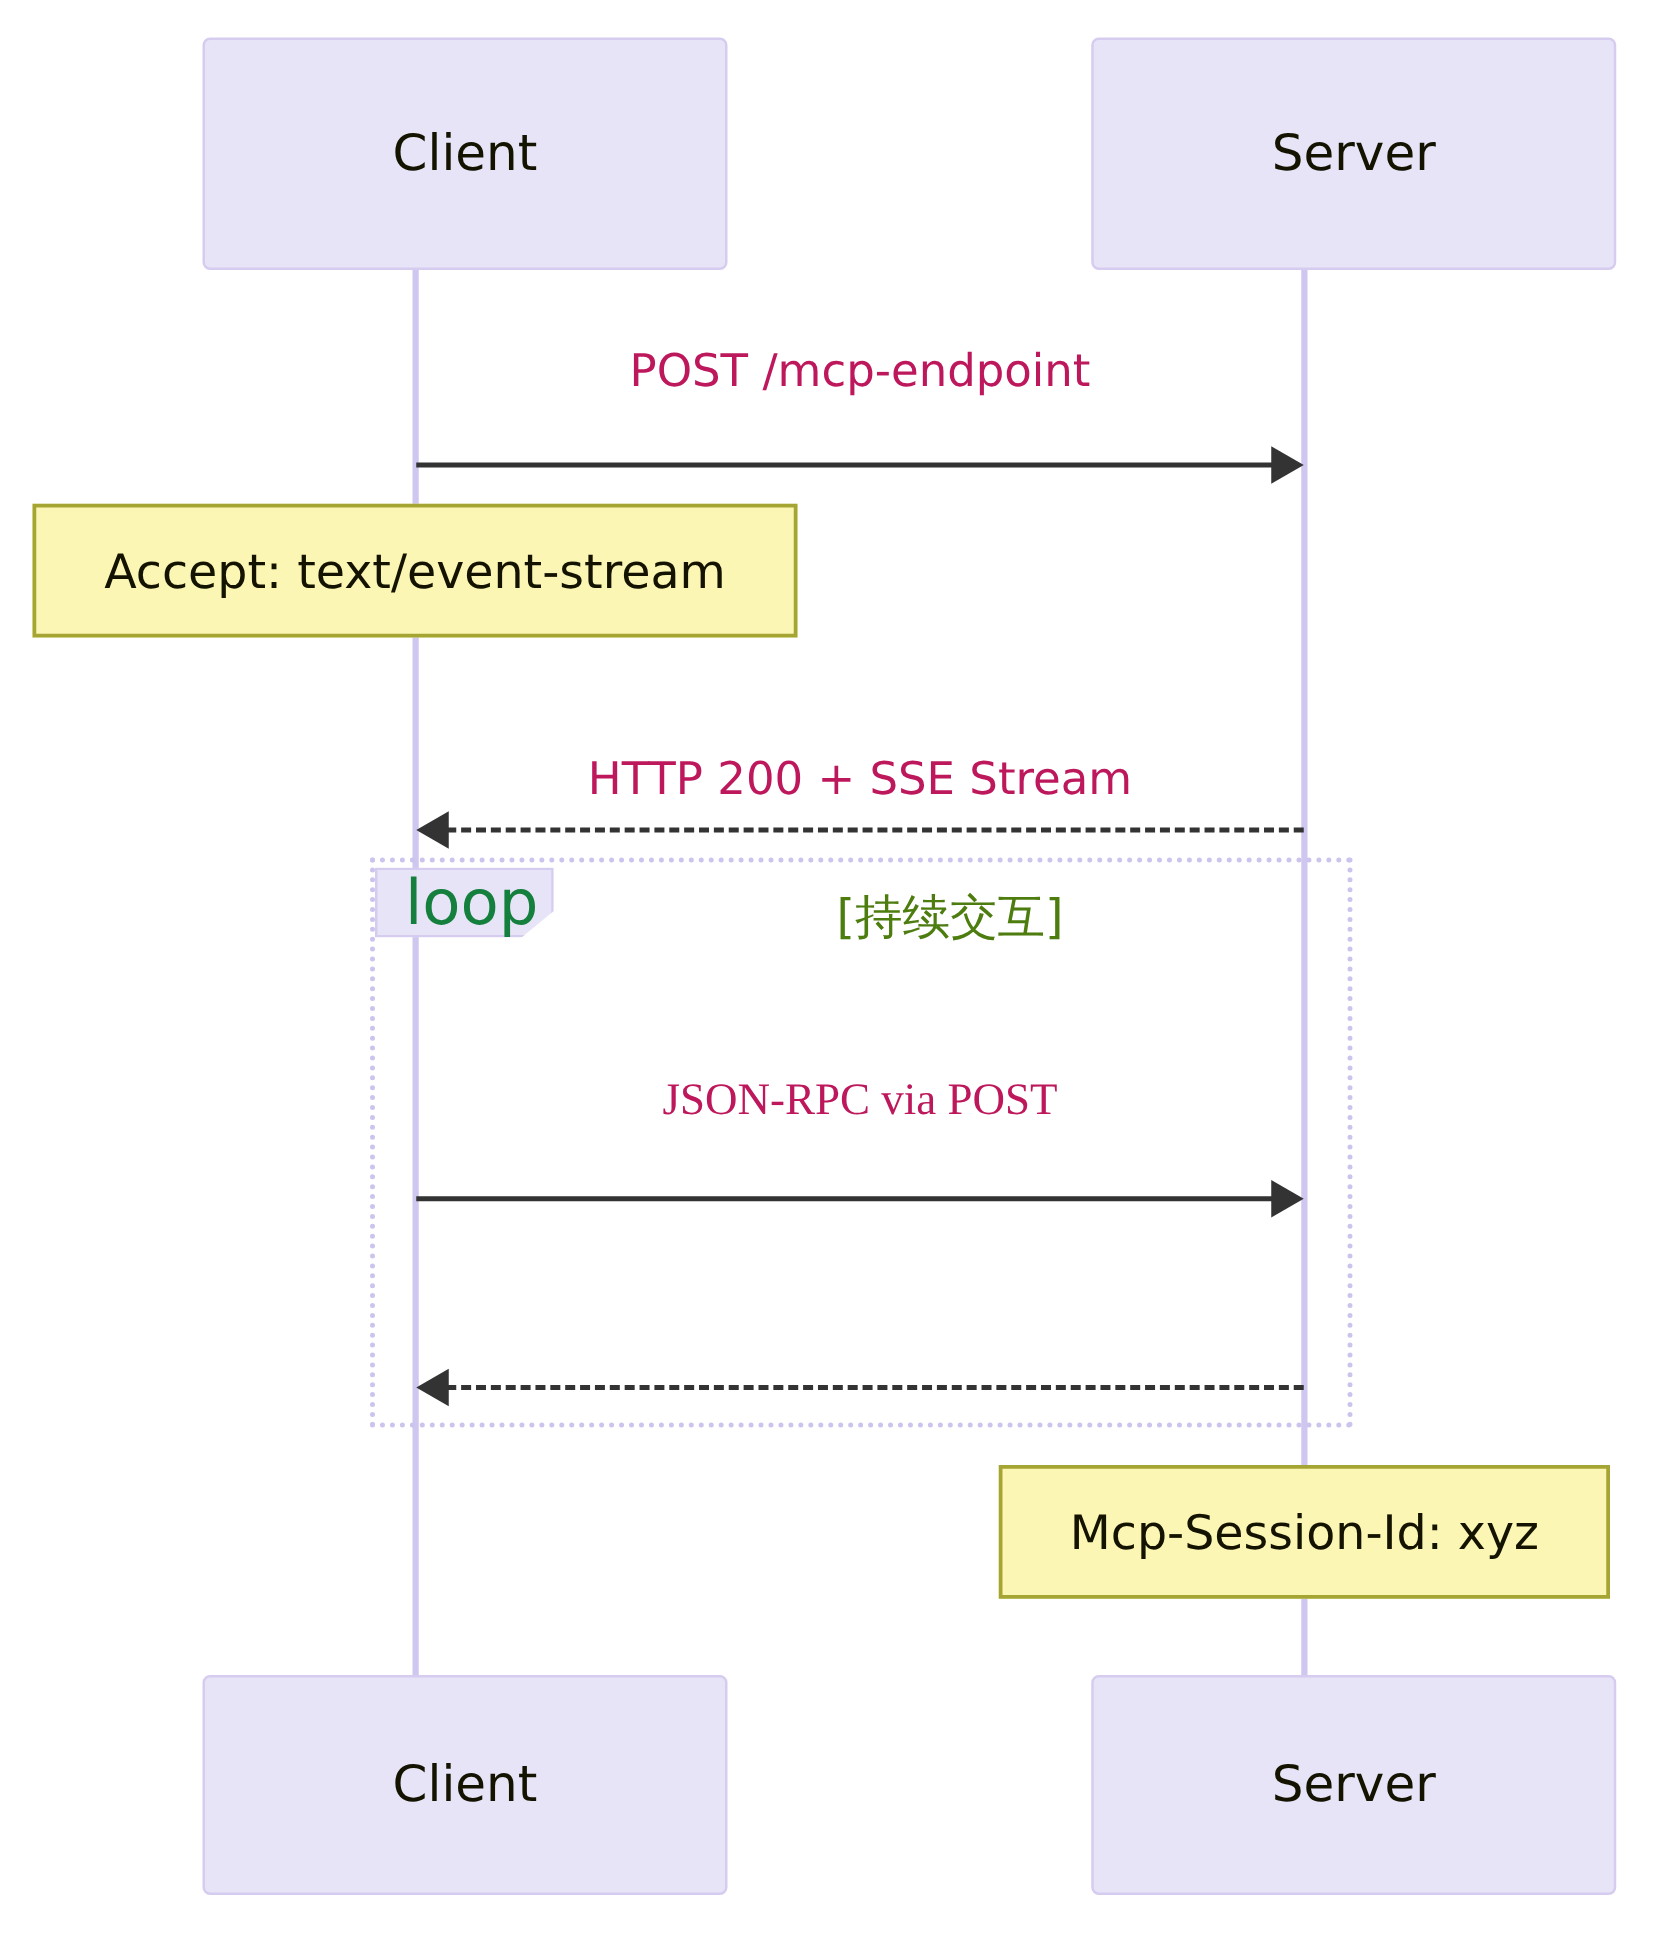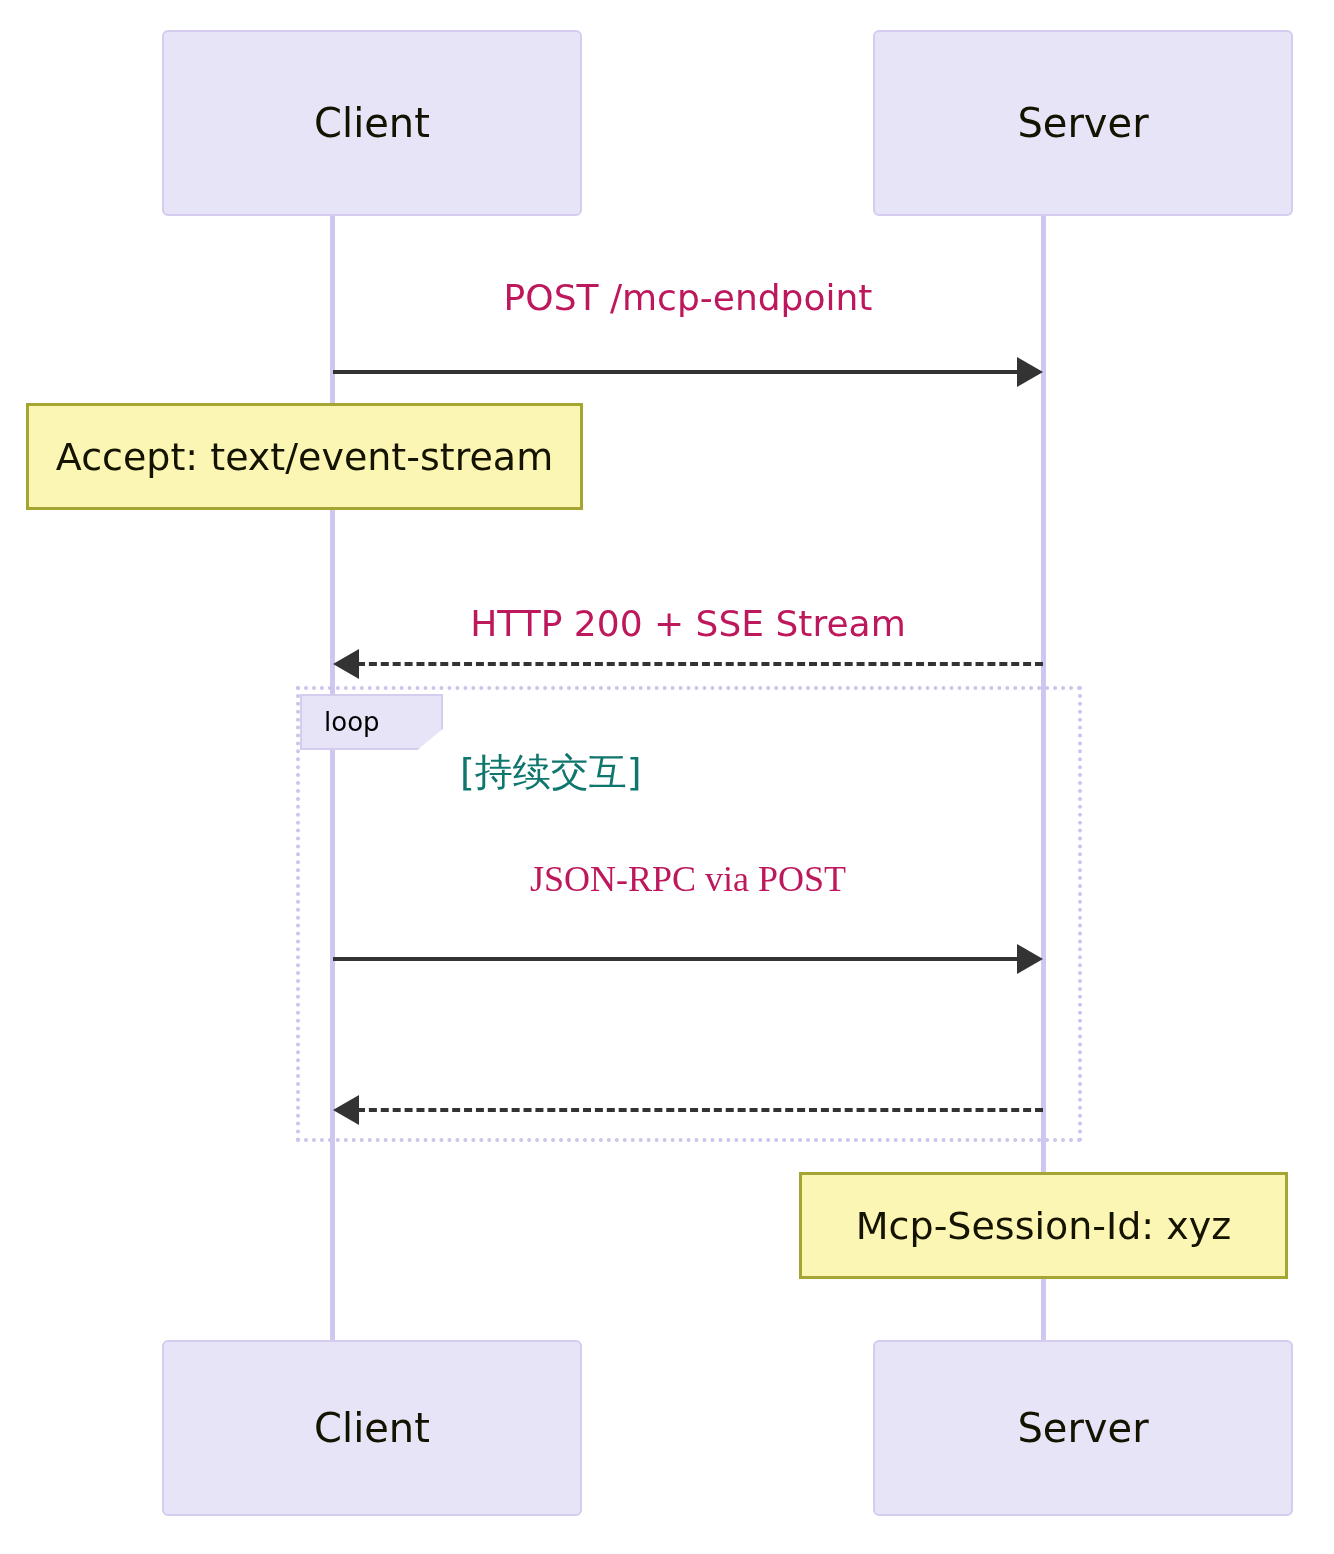--- a/index.html
+++ b/index.html
@@ -100,30 +100,30 @@
     position: absolute;
     background: #E8E4F8;
     border: 2px solid #D6CCEF;
     box-sizing: border-box;
     display: flex;
     align-items: center;
     padding-left: 22px;
     clip-path: polygon(0 0, 100% 0, 100% 62%, 82% 100%, 0 100%);
   }
   .loop-tag-label {
-    font-size: 26px;
-    color: #000000;
+    font-size: 50px;
+    color: #15803d;
     line-height: 1;
   }
   .loop-cond {
     position: absolute;
     font-size: 38px;
-    color: #0f766e;
+    color: #4d7c0f;
     white-space: nowrap;
-    margin-top: 39px;
+    text-align: center;
   }
 </style>
 </head>
 <body>
 
 <div id="diagram">
 
   <div class="lifeline" style="left:330px; top:216px; height:1128px;"></div>
   <div class="lifeline" style="left:1041px; top:216px; height:1128px;"></div>
 
@@ -132,21 +132,21 @@
   </div>
 
   <div class="actor-box" style="left:833px; top:30px; width:420px; height:186px;">
     <span class="actor-label">Server</span>
   </div>
 
   <div class="msg-label" style="left:333px; top:278px; width:710px;">POST /mcp-endpoint</div>
   <div class="arrow-line" style="left:333px; top:370px; width:686px;"></div>
   <div class="arrow-head right" style="left:1017px; top:357px;"></div>
 
-  <div class="note-box" style="left:26px; top:403px; width:557px; height:107px;align-items:center;">
+  <div class="note-box" style="left:26px; top:403px; width:612px; height:107px;align-items:center;">
     <span class="note-label">Accept: text/event-stream</span>
   </div>
 
   <div class="msg-label" style="left:333px; top:604px; width:710px;">HTTP 200 + SSE Stream</div>
   <div class="arrow-line dashed" style="left:357px; top:662px; width:686px;"></div>
   <div class="arrow-head left" style="left:333px; top:649px;"></div>
 
   <div class="loop-box" style="left:296px; top:686px; width:786px; height:456px;"></div>
 
   <div class="loop-tag" style="left:300px; top:694px; width:143px; height:56px;">

